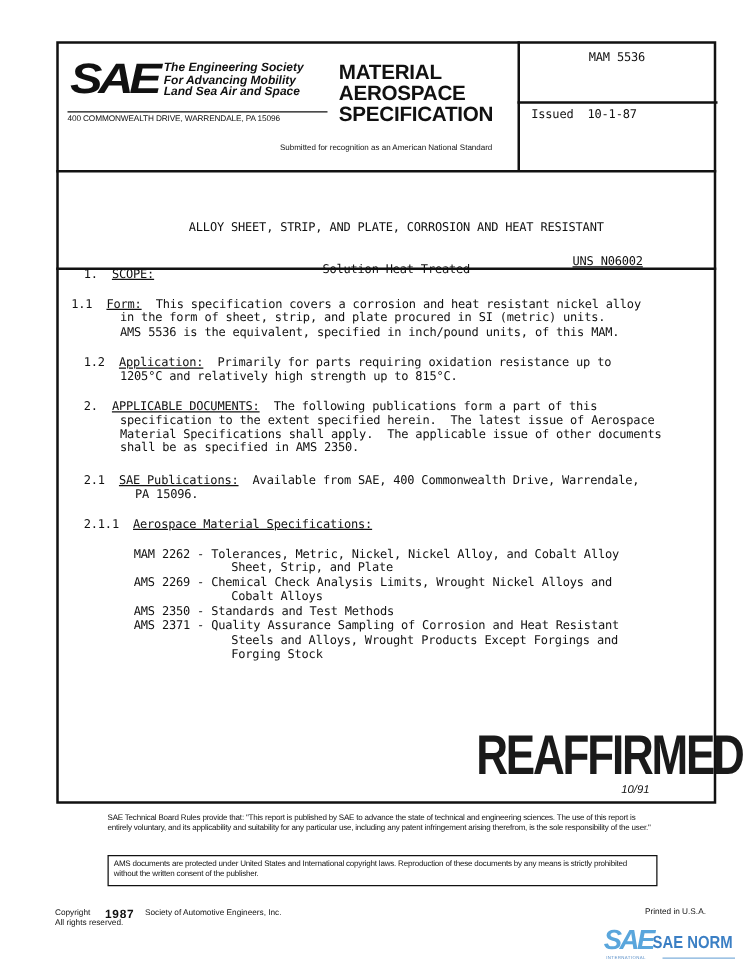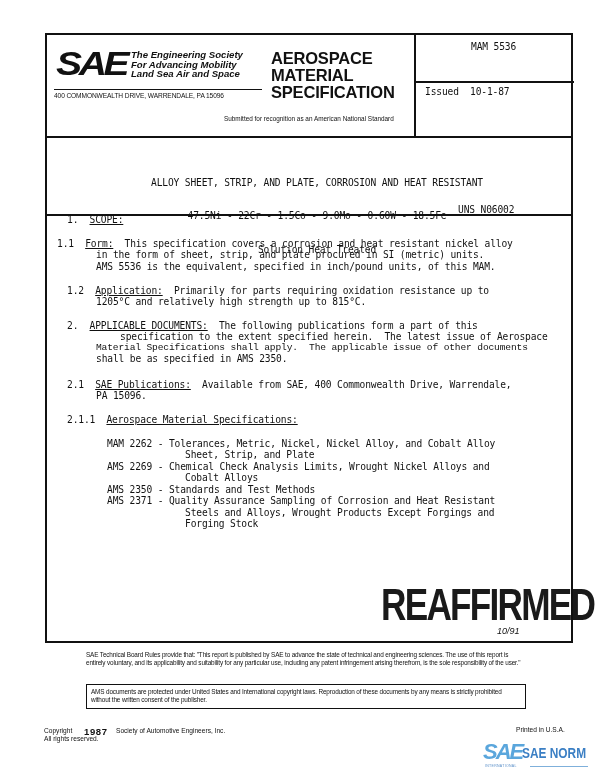--- a/index.html
+++ b/index.html
@@ -46,51 +46,50 @@
 
 <div class="abs sae-logo">SAE</div>
 <div class="abs sae-tag">
   <div>The Engineering Society</div>
   <div>For Advancing Mobility</div>
   <div>Land Sea Air and Space</div>
 </div>
 <div class="abs addr-rule"></div>
 <div class="abs addr">400 COMMONWEALTH DRIVE, WARRENDALE, PA 15096</div>
 <div class="abs ams-title">
+  <div>MATERIAL</div>
   <div>AEROSPACE</div>
-  <div>MATERIAL</div>
   <div>SPECIFICATION</div>
 </div>
 <div class="abs submitted">Submitted for recognition as an American National Standard</div>
 <div class="abs mono mam-no">MAM 5536</div>
 <div class="abs mono issued">Issued  10-1-87</div>
 
 <div class="abs title-block mono">
   <div>ALLOY SHEET, STRIP, AND PLATE, CORROSION AND HEAT RESISTANT</div>
-  <div>47.5Ni - 22Cr - 1.5Co - 9.0Mo - 0.60W - 18.5Fe</div>
   <div>Solution Heat Treated</div>
 </div>
 <div class="abs mono uns">UNS N06002</div>
 
 <div class="abs mono" style="left:67px; top:214px;"><span>1.</span>  <span class="u">SCOPE:</span></div>
 
 <div class="abs mono" style="left:57px; top:238px;"><span>1.1</span>  <span class="u">Form:</span><span>  This specification covers a corrosion and heat resistant nickel alloy</span></div>
 <div class="abs mono" style="left:96px; top:249px;">in the form of sheet, strip, and plate procured in SI (metric) units.</div>
 <div class="abs mono" style="left:96px; top:261px;">AMS 5536 is the equivalent, specified in inch/pound units, of this MAM.</div>
 
 <div class="abs mono" style="left:67px; top:285px;"><span>1.2</span>  <span class="u">Application:</span><span>  Primarily for parts requiring oxidation resistance up to</span></div>
 <div class="abs mono" style="left:96px; top:296px;">1205°C and relatively high strength up to 815°C.</div>
 
 <div class="abs mono" style="left:67px; top:320px;"><span>2.</span>  <span class="u">APPLICABLE DOCUMENTS:</span><span>  The following publications form a part of this</span></div>
-<div class="abs mono" style="left:96px; top:331px;margin-left:24px;">specification to the extent specified herein.  The latest issue of Aerospace</div>
-<div class="abs mono" style="left:96px; top:342px;font-family:Liberation Mono, monospace;">Material Specifications shall apply.  The applicable issue of other documents</div>
+<div class="abs mono" style="left:96px; top:331px;">specification to the extent specified herein.  The latest issue of Aerospace</div>
+<div class="abs mono" style="left:96px; top:342px;">Material Specifications shall apply.  The applicable issue of other documents</div>
 <div class="abs mono" style="left:96px; top:353px;">shall be as specified in AMS 2350.</div>
 
 <div class="abs mono" style="left:67px; top:379px;"><span>2.1</span>  <span class="u">SAE Publications:</span><span>  Available from SAE, 400 Commonwealth Drive, Warrendale,</span></div>
-<div class="abs mono" style="left:96px; top:390px;">PA 15096.</div>
+<div class="abs mono" style="left:108px; top:390px;">PA 15096.</div>
 
 <div class="abs mono" style="left:67px; top:414px;"><span>2.1.1</span>  <span class="u">Aerospace Material Specifications:</span></div>
 
 <div class="abs mono" style="left:107px; top:438px;"><span>MAM 2262</span> - <span>Tolerances, Metric, Nickel, Nickel Alloy, and Cobalt Alloy</span></div>
 <div class="abs mono" style="left:185px; top:449px;">Sheet, Strip, and Plate</div>
 
 <div class="abs mono" style="left:107px; top:461px;"><span>AMS 2269</span> - <span>Chemical Check Analysis Limits, Wrought Nickel Alloys and</span></div>
 <div class="abs mono" style="left:185px; top:472px;">Cobalt Alloys</div>
 
 <div class="abs mono" style="left:107px; top:484px;"><span>AMS 2350</span> - <span>Standards and Test Methods</span></div>

